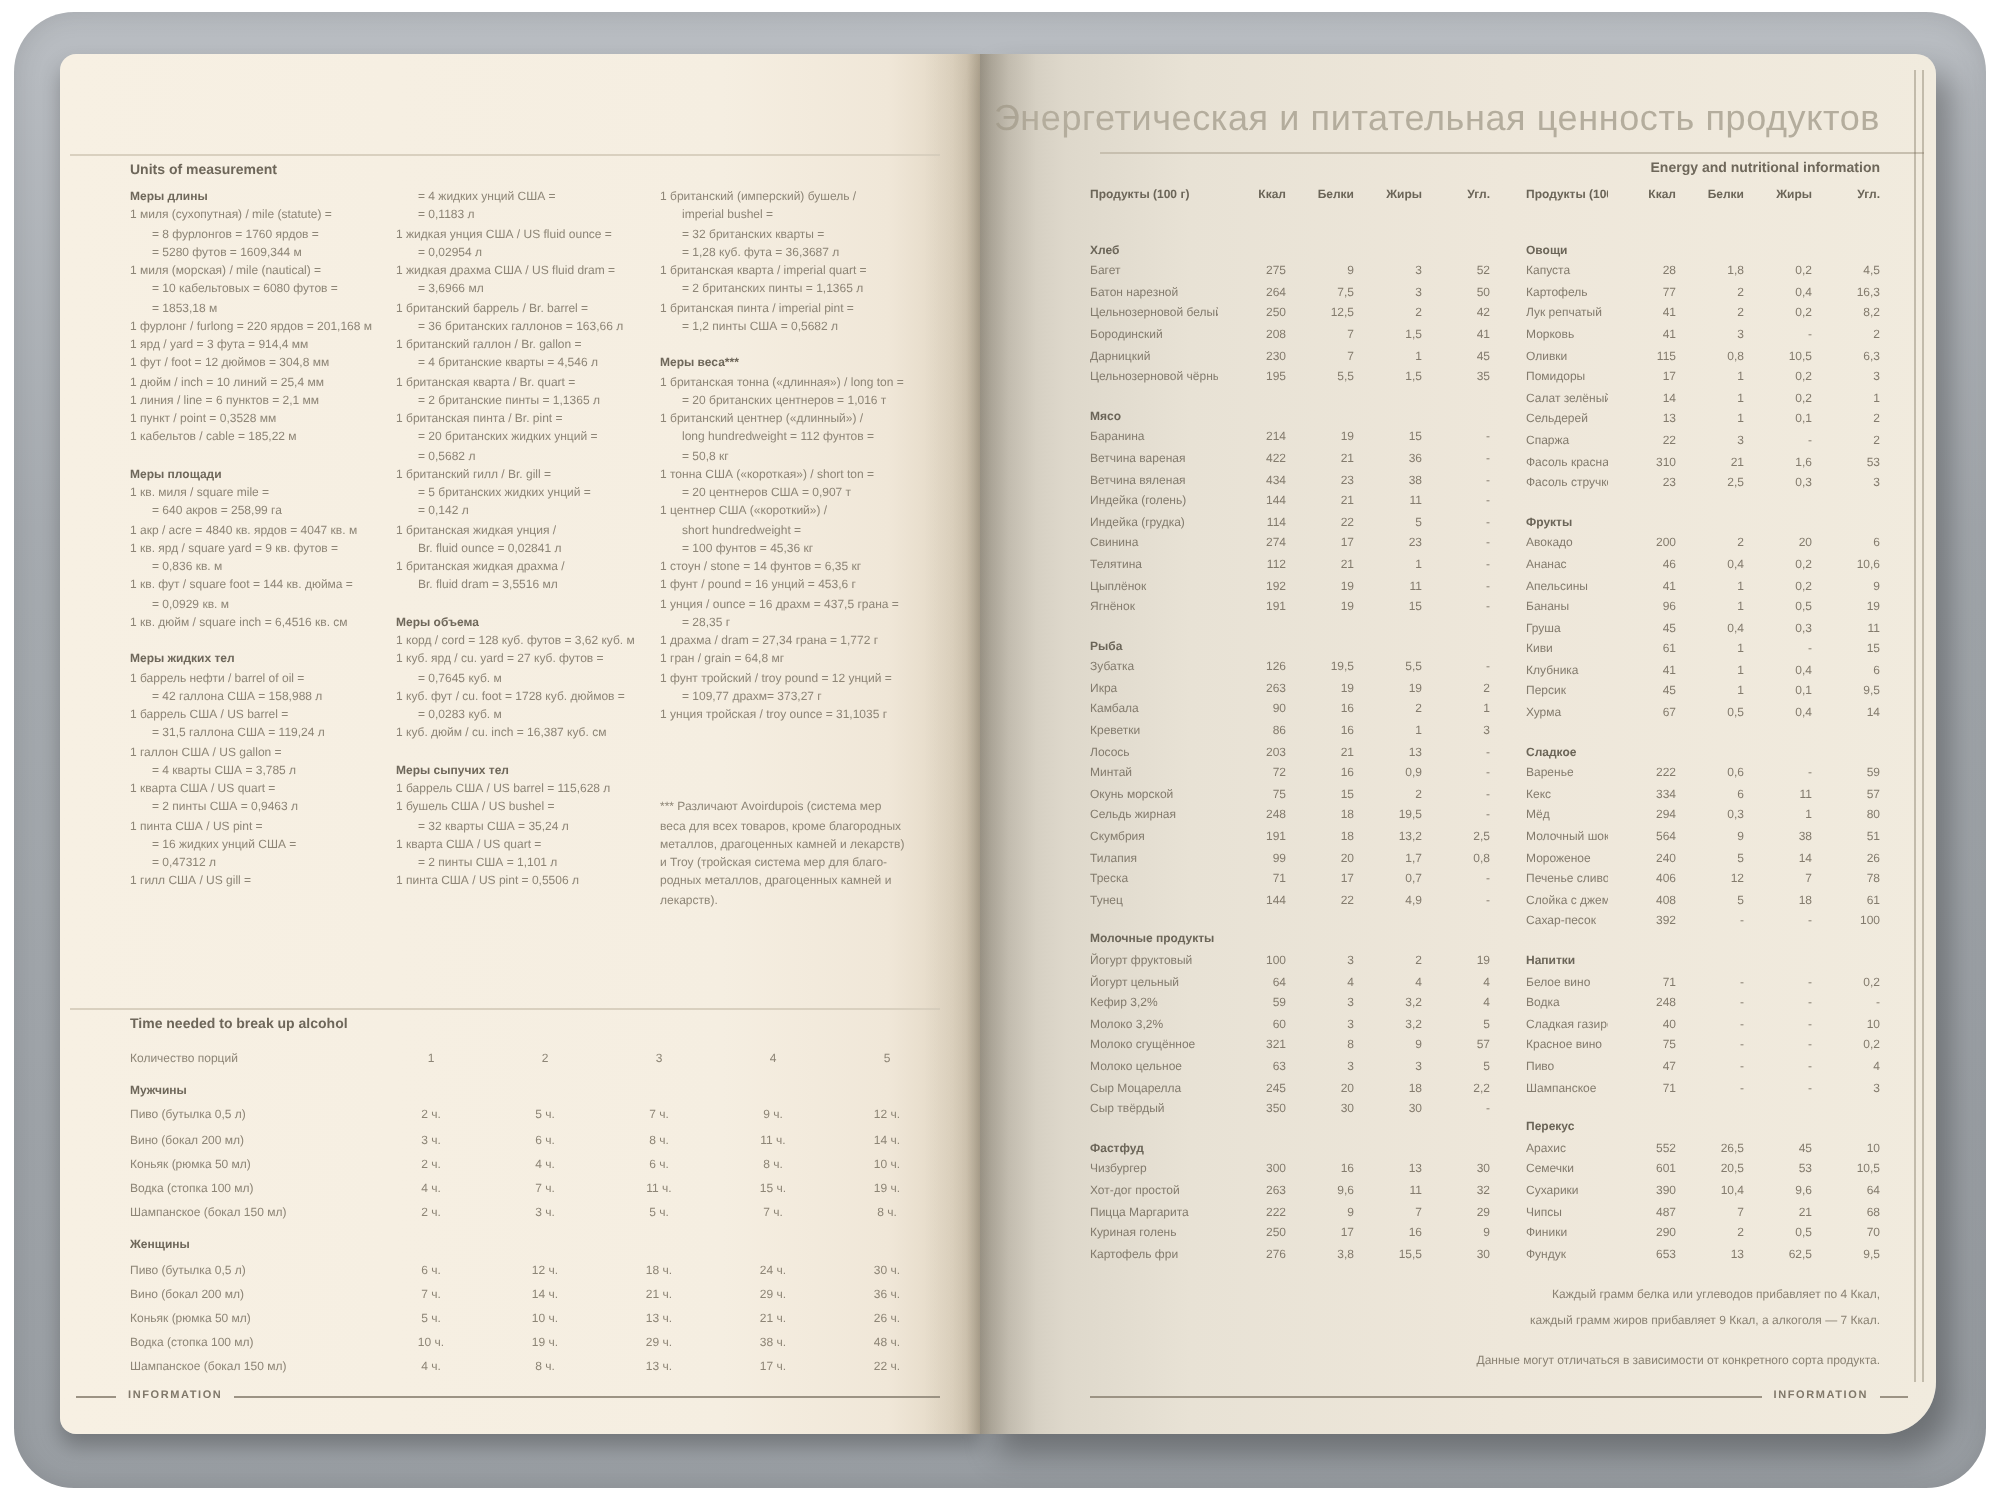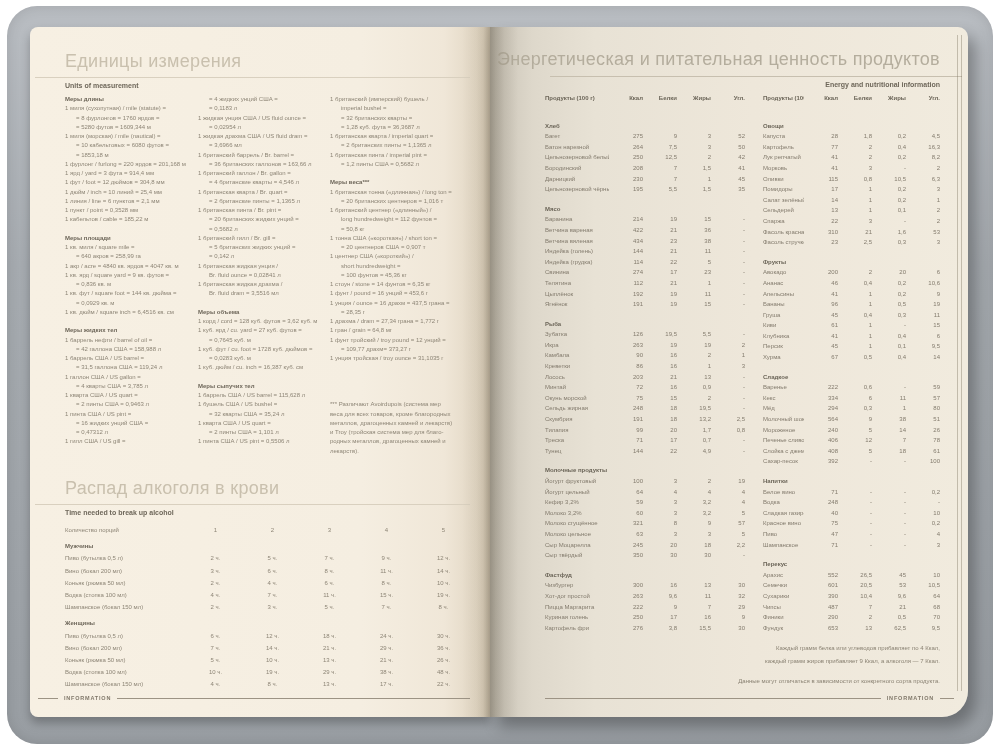--- a/index.html
+++ b/index.html
@@ -54,21 +54,20 @@
   .f-line{height:1px;background:#9c9384;flex:1;}
   .f-line.fixed{flex:0 0 auto;}
   .f-label{font-size:5.5px;font-weight:bold;letter-spacing:.8px;color:#80786a;white-space:nowrap;}
 </style>
 </head>
 <body>
 
 <div class="cover"></div>
 
 <div class="page page-left">
-  <div class="big-title" style="left:35px;top:24px;">Единицы измерения</div>
   <div class="rule" style="left:5px;top:50px;width:435px;"></div>
   <div class="sub" style="left:35px;top:55px;">Units of measurement</div>
 
   <div class="u-col u-c1" id="ucol1">
       <div class="u-h">Меры длины</div>
       <div class="u-t">1 миля (сухопутная) / mile (statute) =</div>
       <div class="u-t u-i1">= 8 фурлонгов = 1760 ярдов =</div>
       <div class="u-t u-i1">= 5280 футов = 1609,344 м</div>
       <div class="u-t">1 миля (морская) / mile (nautical) =</div>
       <div class="u-t u-i1">= 10 кабельтовых = 6080 футов =</div>
@@ -177,21 +176,20 @@
       <div class="u-t">1 унция тройская / troy ounce = 31,1035 г</div>
       <div class="u-sp" style="height: 37px;"></div>
       <div class="u-t">*** Различают Avoirdupois (система мер</div>
       <div class="u-t">веса для всех товаров, кроме благородных</div>
       <div class="u-t">металлов, драгоценных камней и лекарств)</div>
       <div class="u-t">и Troy (тройская система мер для благо-</div>
       <div class="u-t">родных металлов, драгоценных камней и</div>
       <div class="u-t">лекарств).</div>
     </div>
 
-  <div class="big-title" style="left:35px;top:451px;">Распад алкоголя в крови</div>
   <div class="rule" style="left:5px;top:477px;width:435px;"></div>
   <div class="sub" style="left:35px;top:482px;">Time needed to break up alcohol</div>
   <div class="al-table" id="altable">
       <div class="al-row al-head">
         <div class="al-label">Количество порций</div>
         <div class="al-cell">1</div>
         <div class="al-cell">2</div>
         <div class="al-cell">3</div>
         <div class="al-cell">4</div>
         <div class="al-cell">5</div>

